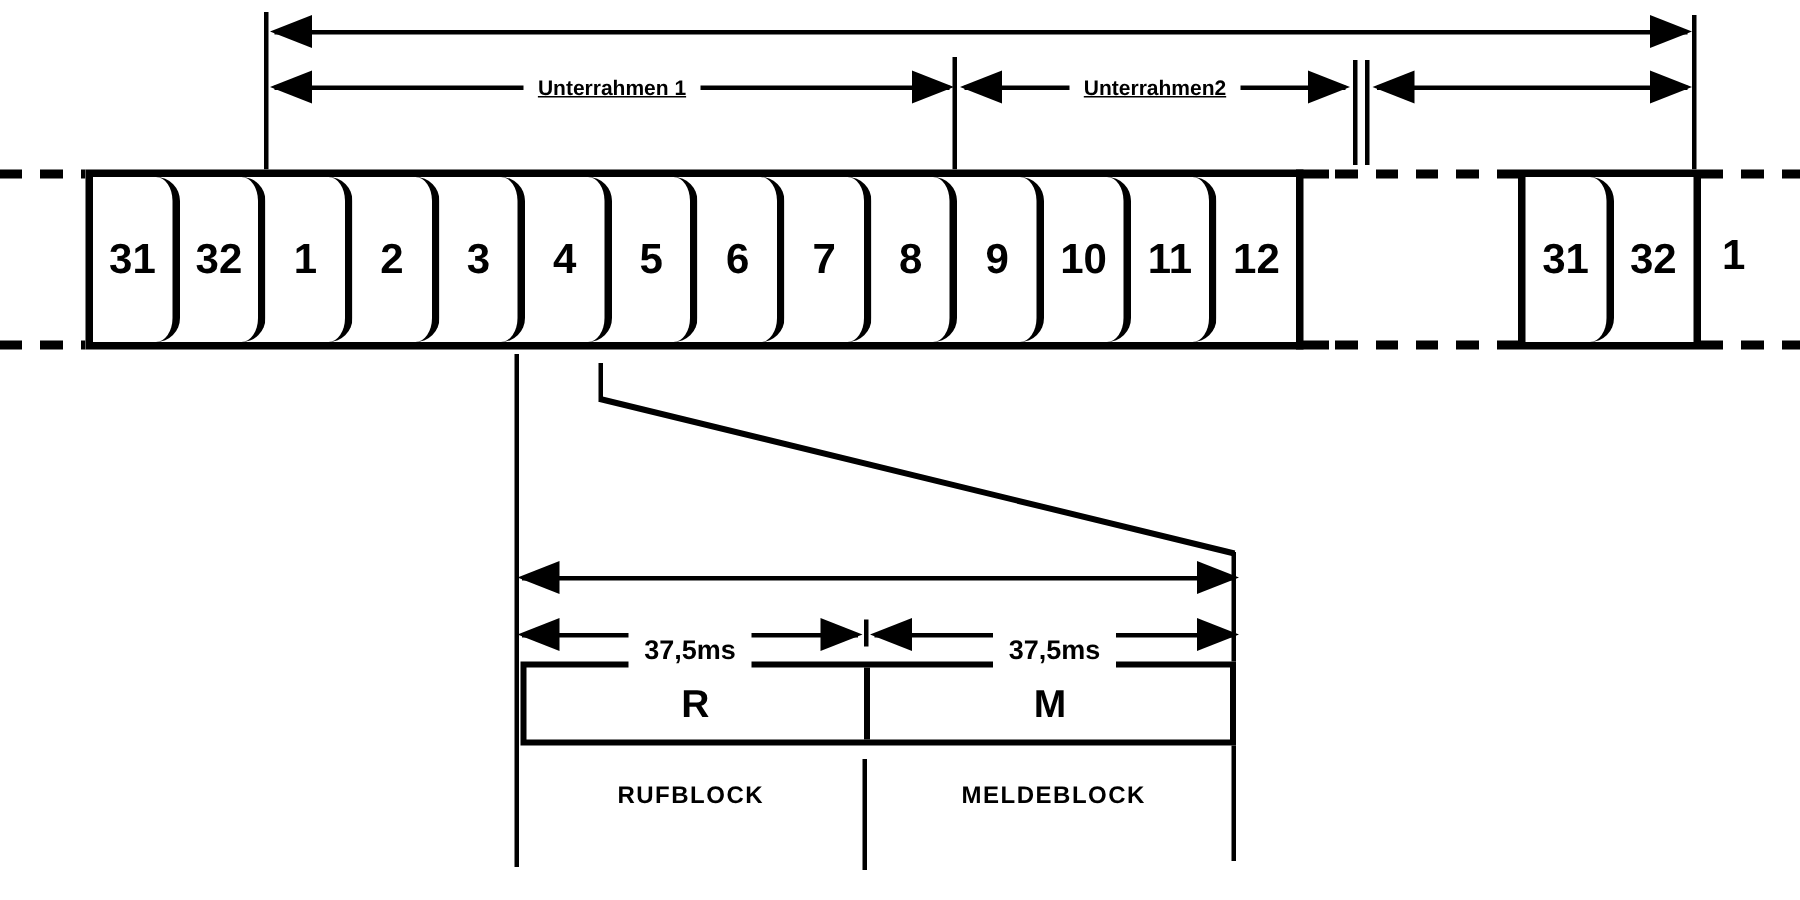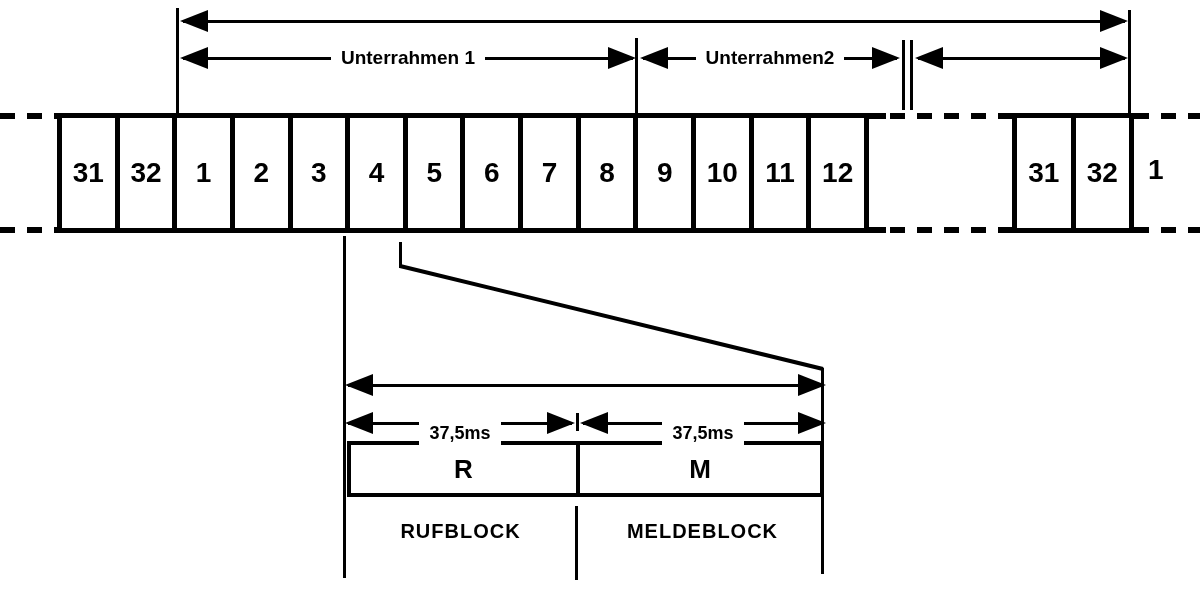--- a/index.html
+++ b/index.html
@@ -17,39 +17,40 @@
   }
   .solid-h { position:absolute; height:6px; background:#000; }
   
   .darrow { position:absolute; display:flex; align-items:center; justify-content:center; height:26px; }
   .darrow .shaft { position:absolute; left:3px; right:3px; top:50%; margin-top:-1px; height:3px; background:#000; }
   .ah { position:absolute; width:0; height:0; top:50%; margin-top:-11px; }
   .ah-left  { left:0;  border-top:11px solid transparent; border-bottom:11px solid transparent; border-right:28px solid #000; }
   .ah-right { right:0; border-top:11px solid transparent; border-bottom:11px solid transparent; border-left:28px solid #000; }
   .alabel { position:relative; z-index:2; background:#fff; padding:0 10px; white-space:nowrap; line-height:26px; }
   .lab-20 { font-size:20px; }
-  .lab-19 { font-size:19px; }
+  .lab-19 { font-size:14px;text-decoration:underline; }
   .lab-18 { font-size:18px;margin-top:19px; }
   
   .blockrow {
     position:absolute; display:flex;
     border:5px solid #000; background:#fff;
   }
   .bcell {
     flex:1; border-right:5px solid #000;
     display:flex; align-items:center; justify-content:center;
     font-size:28px;
+    border-radius:16px;
   }
   .bcell:last-child { border-right:none; }
   .loose-num { position:absolute; font-size:28px; }
   
   .rmbox { position:absolute; border:4px solid #000; display:flex; background:#fff; }
   .rmcell { display:flex; align-items:center; justify-content:center; font-size:26px; }
   .rmcell.first { border-right:4px solid #000; }
-  .caption { position:absolute; display:flex; align-items:center; justify-content:center; font-size:20px; letter-spacing:1px; }
+  .caption { position:absolute; display:flex; align-items:center; justify-content:center; font-size:16px; letter-spacing:1px; }
   svg.overlay { position:absolute; left:0; top:0; pointer-events:none; }
 </style>
 </head>
 <body>
 
 <div class="vline" style="left:176px; top:8px; height:105px;"></div>
 <div class="vline" style="left:1128px; top:10px; height:103px;"></div>
 <div class="vline" style="left:635px; top:38px; height:75px;"></div>
 <div class="vline" style="left:902px; top:40px; height:70px;"></div>
 <div class="vline" style="left:910px; top:40px; height:70px;"></div>

